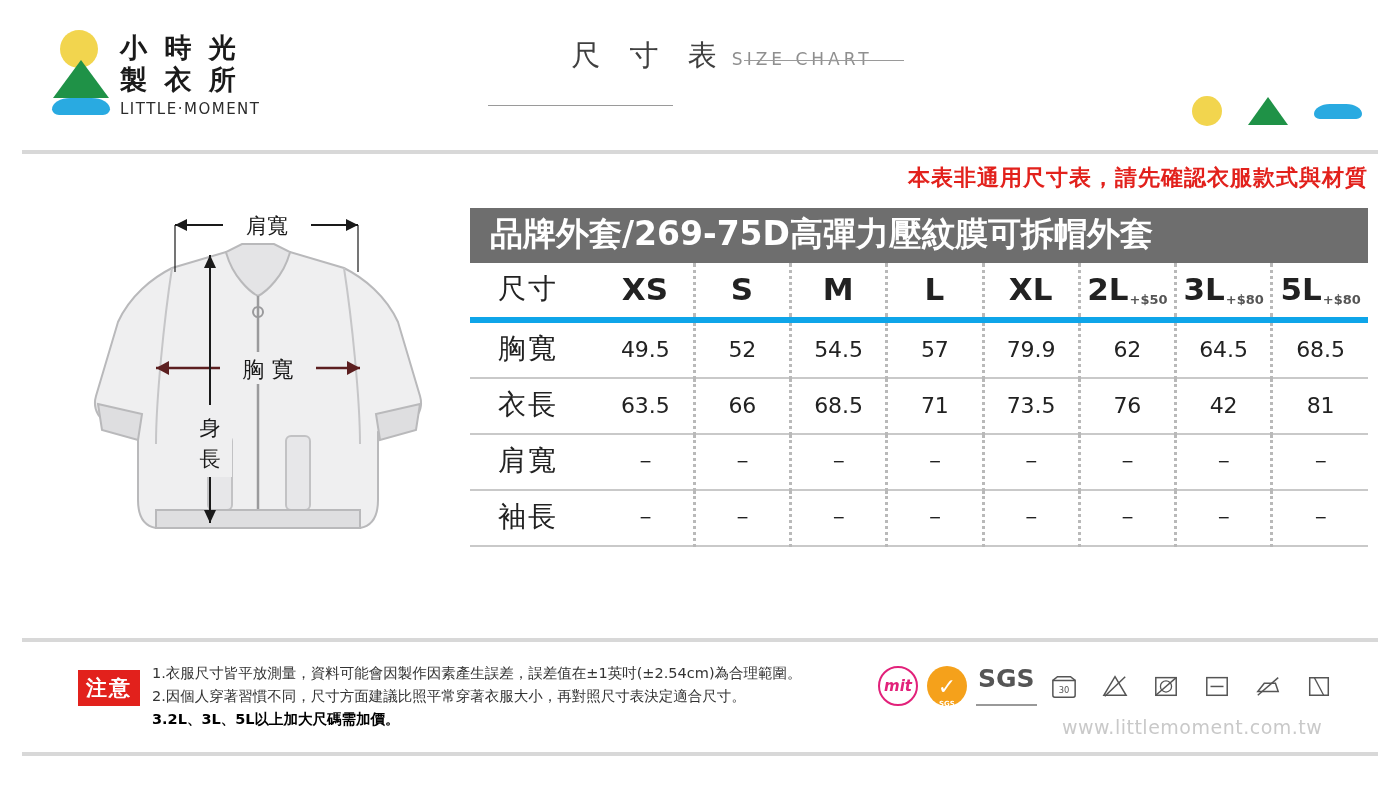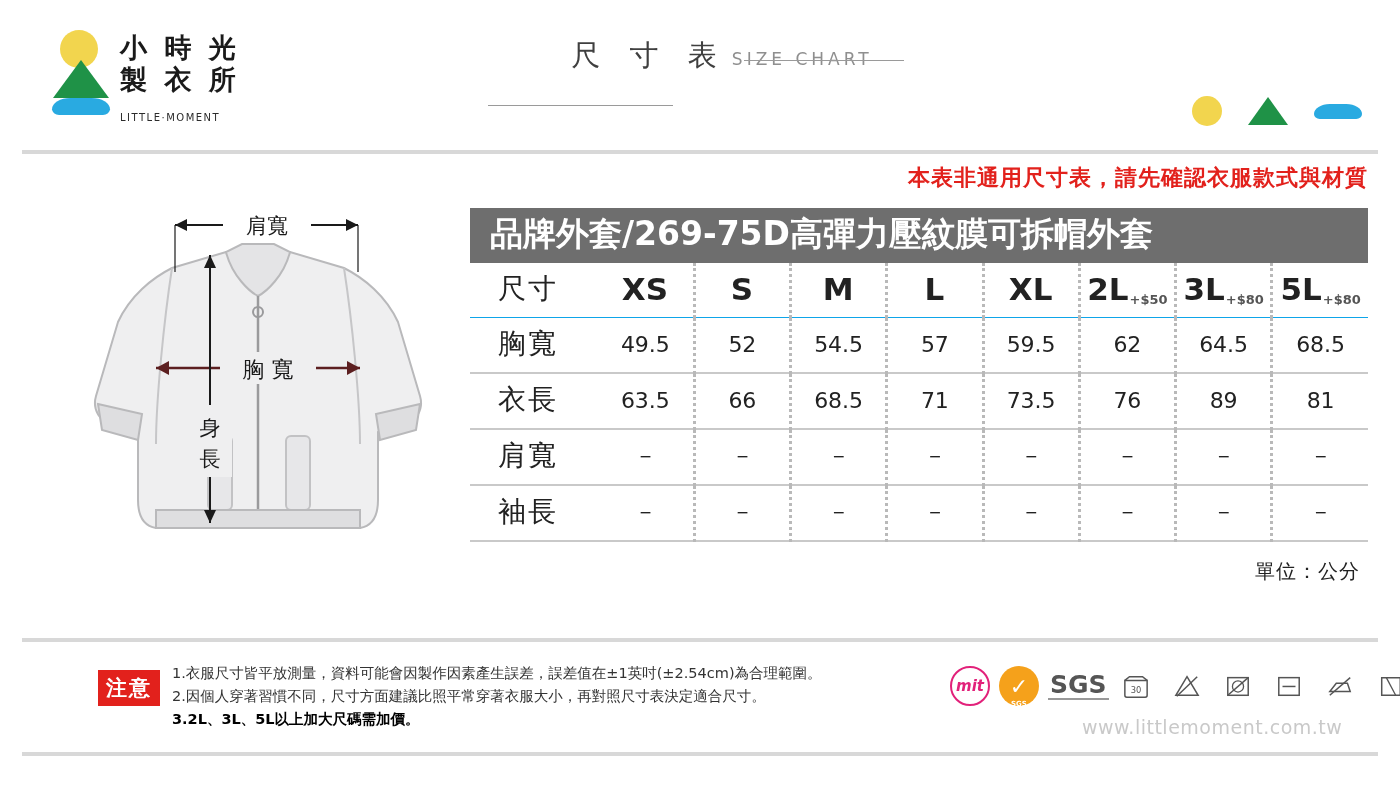--- a/index.html
+++ b/index.html
@@ -43,22 +43,22 @@
   }
   .logo-text {
     margin-left: 6px; padding-top: 2px;
   }
   .logo-cn {
     font-size: 27px; line-height: 32px;
     letter-spacing: 4px;
     color: #1a1a1a; font-weight: bold;
   }
   .logo-en {
-    font-size: 10px; letter-spacing: 1.5px;
-    color: #2b2b2b; margin-top: 16px;
+    font-size: 15px; letter-spacing: 1.5px;
+    color: #2b2b2b; margin-top: 4px;
   }
 
   .title-block {
     position: absolute; left: 470px; top: 36px; width: 500px; text-align: center;
   }
   .title-cn {
     font-size: 29px; letter-spacing: 10px; color: #3f3f3f;
     position: relative; display: inline-block;
   }
   .title-en {
@@ -128,48 +128,48 @@
     padding: 7px 0 9px 0;
     border-bottom: 2px solid #c9c9c9;
     border-right: 3px dotted #b9b9b9;
     font-weight: normal;
   }
   table.size th:last-child, table.size td:last-child { border-right: none; }
   table.size th.lbl, table.size td.lbl {
     font-size: 28px; text-align: left; padding-left: 28px;
     border-right: none; letter-spacing: 2px;
   }
-  table.size thead th { font-weight: bold; font-size: 31px; border-bottom: 1px solid #0ea5e9; }
+  table.size thead th { font-weight: bold; font-size: 31px; border-bottom: 6px solid #0ea5e9; }
   table.size thead th.lbl { font-weight: normal; }
   .sup {
     font-size: 13px; color: #555; font-weight: bold; vertical-align: bottom;
     margin-left: 1px;
   }
   .unit {
     text-align: right; font-size: 20px; color: #222; margin-top: 16px; padding-right: 8px;
     letter-spacing: 1px;
   }
 
   
-  .footer { position: absolute; left: 0; top: 648px; width: 1256px; height: 120px; margin-left: 20px; }
+  .footer { position: absolute; left: 0; top: 648px; width: 1256px; height: 120px; }
   .attention {
     position: absolute; left: 78px; top: 22px;
     background: #e2211c; color: #fff;
     font-size: 21px; font-weight: bold;
     padding: 4px 8px; letter-spacing: 2px;
   }
   .notes {
     position: absolute; left: 152px; top: 14px;
     font-size: 14.5px; color: #333; line-height: 23px;
   }
   .notes .red { color: #000000; font-weight: bold; }
 
   .cert-row {
-    position: absolute; left: 930px; top: 18px;
-    display: flex; align-items: center; gap: 9px;
+    position: absolute; left: 878px; top: 18px;
+    display: flex; gap: 9px;
   }
   .mit {
     width: 40px; height: 40px; border-radius: 50%;
     border: 2px solid #e2217a; color: #e2217a;
     font-size: 15px; font-weight: bold;
     display: flex; align-items: center; justify-content: center;
     font-style: italic;
   }
   .ctick {
     width: 40px; height: 40px; border-radius: 50%;
@@ -297,34 +297,34 @@
         <th><span>5L</span><span class="sup">+$80</span></th>
       </tr>
     </thead>
     <tbody>
       <tr>
         <td class="lbl">胸寬</td>
         <td>49.5</td>
         <td>52</td>
         <td>54.5</td>
         <td>57</td>
-        <td>59.5</td>
+        <td>79.9</td>
         <td>62</td>
         <td>64.5</td>
         <td>68.5</td>
       </tr>
       <tr>
         <td class="lbl">衣長</td>
         <td>63.5</td>
         <td>66</td>
         <td>68.5</td>
         <td>71</td>
         <td>73.5</td>
         <td>76</td>
-        <td>89</td>
+        <td>42</td>
         <td>81</td>
       </tr>
       <tr>
         <td class="lbl">肩寬</td>
         <td>－</td>
         <td>－</td>
         <td>－</td>
         <td>－</td>
         <td>－</td>
         <td>－</td>
@@ -338,21 +338,20 @@
         <td>－</td>
         <td>－</td>
         <td>－</td>
         <td>－</td>
         <td>－</td>
         <td>－</td>
       </tr>
     </tbody>
   </table>
 
-  <div class="unit">單位：公分</div>
 </div>
 
 <div class="rule rule-mid"></div>
 
 <div class="footer">
   <div class="attention">注意</div>
   <div class="notes">
     <div>1.衣服尺寸皆平放測量，資料可能會因製作因素產生誤差，誤差值在±1英吋(±2.54cm)為合理範圍。</div>
     <div>2.因個人穿著習慣不同，尺寸方面建議比照平常穿著衣服大小，再對照尺寸表決定適合尺寸。</div>
     <div class="red">3.2L、3L、5L以上加大尺碼需加價。</div>

